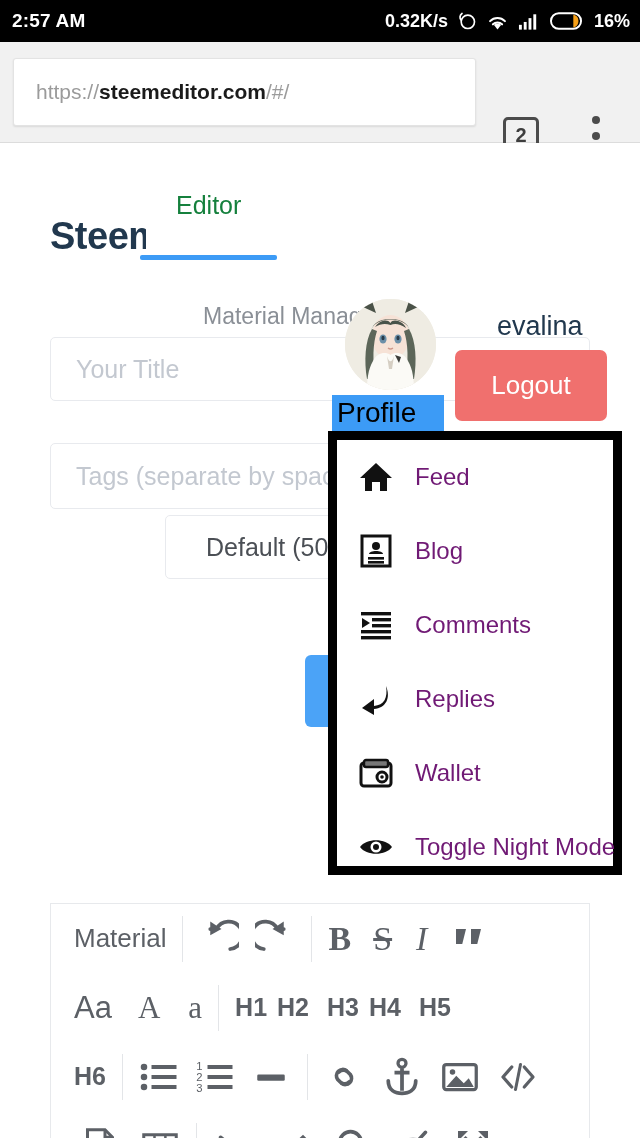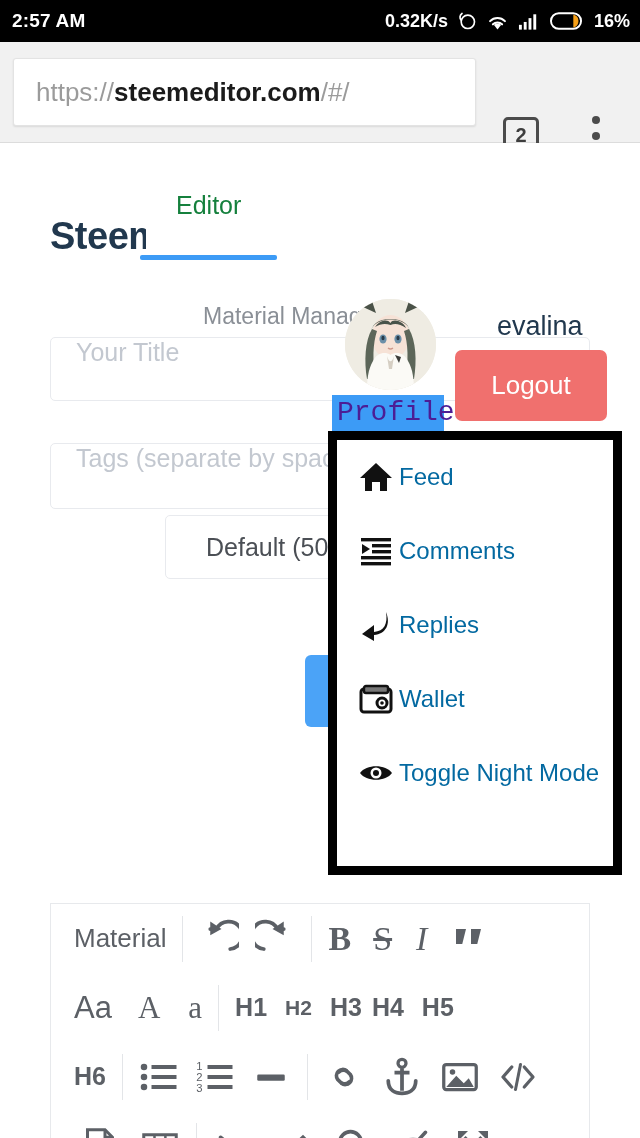--- a/index.html
+++ b/index.html
@@ -66,21 +66,21 @@
     width: 463px; height: 68px;
     background: #ffffff;
     border: 1px solid #e3e3e3;
     border-radius: 3px;
     box-shadow: 0 1px 2px rgba(0,0,0,0.10);
     display: flex;
     align-items: center;
     box-sizing: border-box;
   }
   .urltext {
-    font-size: 26px;
+    font-size: 21px;
     margin-left: 22px;
     white-space: nowrap;
     color: #9b9b9b;
   }
   .urltext .host { color: #1b1b1b; font-weight: bold; }
   .tabcount {
     position: absolute;
     left: 503px; top: 75px;
     width: 36px; height: 36px;
     border: 3px solid #4b4b4b;
@@ -164,47 +164,46 @@
     color: #ffffff;
     font-size: 26px;
     font-family: "Liberation Sans", sans-serif;
     cursor: pointer;
   }
   .profile-badge {
     position: absolute;
     left: 332px; top: 252px;
     width: 112px; height: 48px;
     background: #3c9bf6;
-    color: #4c1d95;
+    color: #000000;
     font-size: 28px;
     line-height: 36px;
     text-align: left;
     padding-left: 5px;
     box-sizing: border-box;
-    font-family: Liberation Mono, monospace;
   }
 
   .material-link {
     position: absolute;
     left: 203px; top: 160px;
     font-size: 23px;
     color: #8a8f96;
     white-space: nowrap;
   }
 
   .field {
     position: absolute;
     left: 50px;
     width: 540px;
     border: 1px solid #e8eaee;
     border-radius: 5px;
     box-sizing: border-box;
     background: #fff;
     display: flex;
-    align-items: flex-start;
+    align-items: center;
   }
   .field .ph {
     font-size: 25px;
     color: #c3c8d0;
     margin-left: 25px;
     white-space: nowrap;
   }
   .field-title { top: 194px; height: 64px; }
   .field-tags  { top: 300px; height: 66px; }
 
@@ -254,22 +253,22 @@
   }
   .menu-icon {
     width: 38px; height: 38px;
     display: flex;
     align-items: center;
     justify-content: center;
     flex: 0 0 38px;
   }
   .menu-label {
     font-size: 24px;
-    color: #0369a1;
-    margin-left: 4px;
+    color: #701a75;
+    margin-left: 20px;
     white-space: nowrap;
   }
 
   
   .editor {
     position: absolute;
     left: 50px; top: 760px;
     width: 540px; height: 378px;
     border: 1px solid #e7e9ec;
     border-bottom: none;
@@ -397,20 +396,32 @@
 
     <div class="menu-item">
       <span class="menu-icon">
         <svg viewBox="0 0 36 36" width="36" height="36">
           <path d="M18 4 L34 19 L29 19 L29 32 L22 32 L22 23 L14 23 L14 32 L7 32 L7 19 L2 19 Z" fill="#111111"></path>
         </svg>
       </span>
       <span class="menu-label">Feed</span>
     </div>
 
+    <div class="menu-item">
+      <span class="menu-icon">
+        <svg viewBox="0 0 36 36" width="36" height="36">
+          <rect x="4" y="3" width="28" height="30" fill="none" stroke="#111111" stroke-width="3"></rect>
+          <circle cx="18" cy="13" r="4" fill="#111111"></circle>
+          <path d="M11 21 C11 17 25 17 25 21 Z" fill="#111111"></path>
+          <rect x="10" y="24" width="16" height="2.6" fill="#111111"></rect>
+          <rect x="10" y="28" width="16" height="2.6" fill="#111111"></rect>
+        </svg>
+      </span>
+      <span class="menu-label">Blog</span>
+    </div>
 
     <div class="menu-item">
       <span class="menu-icon">
         <svg viewBox="0 0 36 36" width="36" height="36">
           <rect x="3" y="5" width="30" height="3.4" fill="#111111"></rect>
           <rect x="3" y="11" width="30" height="3.4" fill="#111111"></rect>
           <rect x="3" y="17" width="30" height="3.4" fill="#111111"></rect>
           <rect x="3" y="23" width="30" height="3.4" fill="#111111"></rect>
           <rect x="3" y="29" width="30" height="3.4" fill="#111111"></rect>
           <rect x="2" y="9" width="12" height="14" fill="#ffffff"></rect>
@@ -483,21 +494,21 @@
         </svg>
       </div>
     </div>
 
     <div class="tb-row">
       <div class="tb-item" style="font-size:31px">Aa</div>
       <div class="tb-item tb-serif" style="margin-left:26px;font-size:31px">A</div>
       <div class="tb-item tb-serif" style="margin-left:28px;font-size:31px">a</div>
       <div class="tb-sep"></div>
       <div class="tb-item" style="font-size:25px;font-weight:bold">H1</div>
-      <div class="tb-item" style="margin-left:18px;font-size:21px;font-weight:bold">H2</div>
+      <div class="tb-item" style="margin-left:10px;font-size:25px;font-weight:bold">H2</div>
       <div class="tb-item" style="margin-left:18px;font-size:25px;font-weight:bold">H3</div>
       <div class="tb-item" style="margin-left:10px;font-size:25px;font-weight:bold">H4</div>
       <div class="tb-item" style="margin-left:18px;font-size:25px;font-weight:bold">H5</div>
     </div>
 
     <div class="tb-row">
       <div class="tb-item" style="font-size:25px;font-weight:bold">H6</div>
       <div class="tb-sep"></div>
       <div class="tb-item">
         <svg class="tb-ico" viewBox="0 0 32 32">

